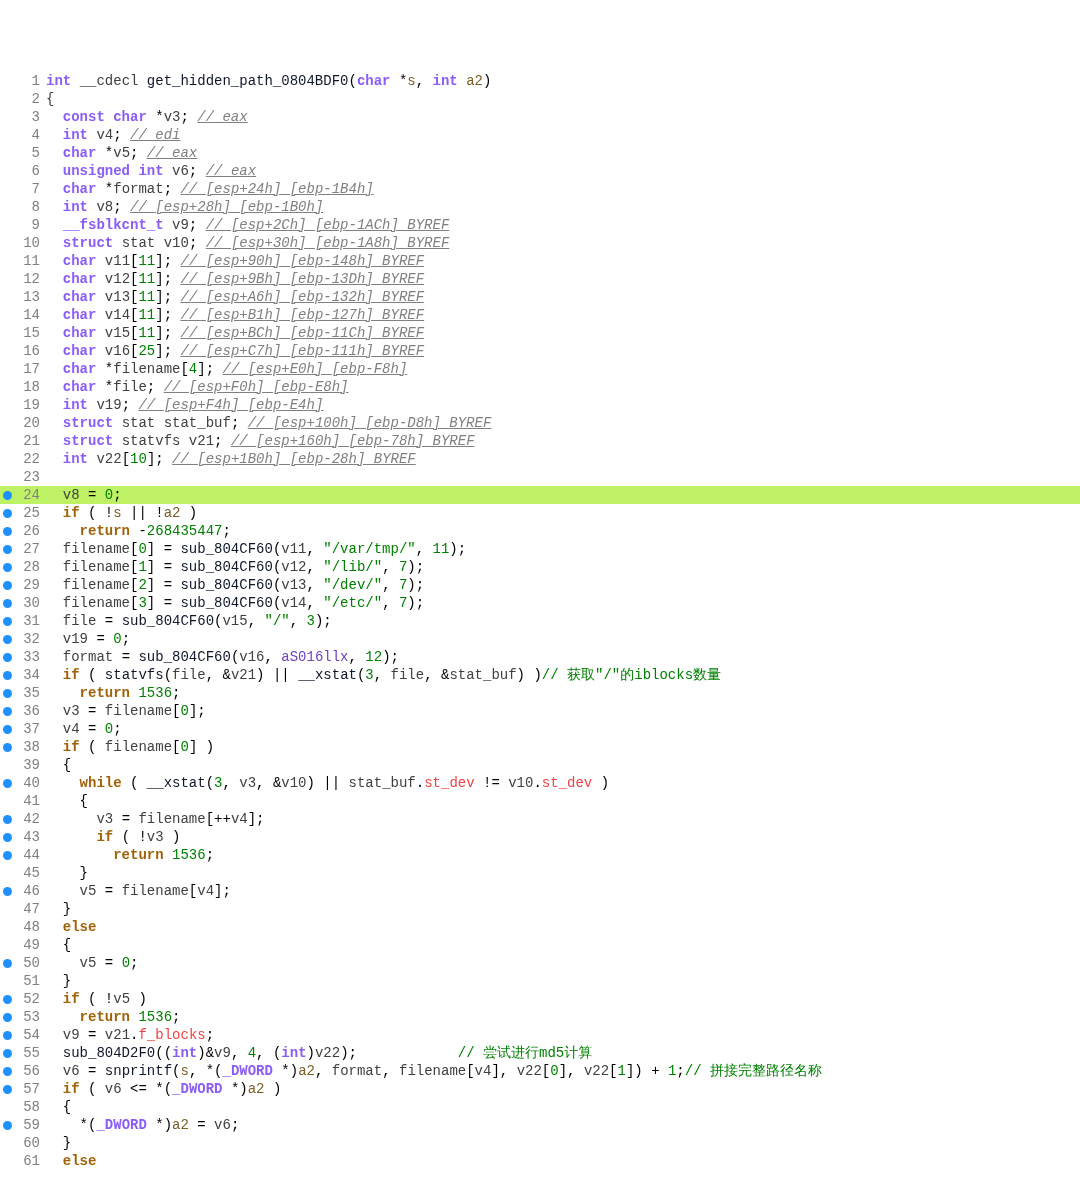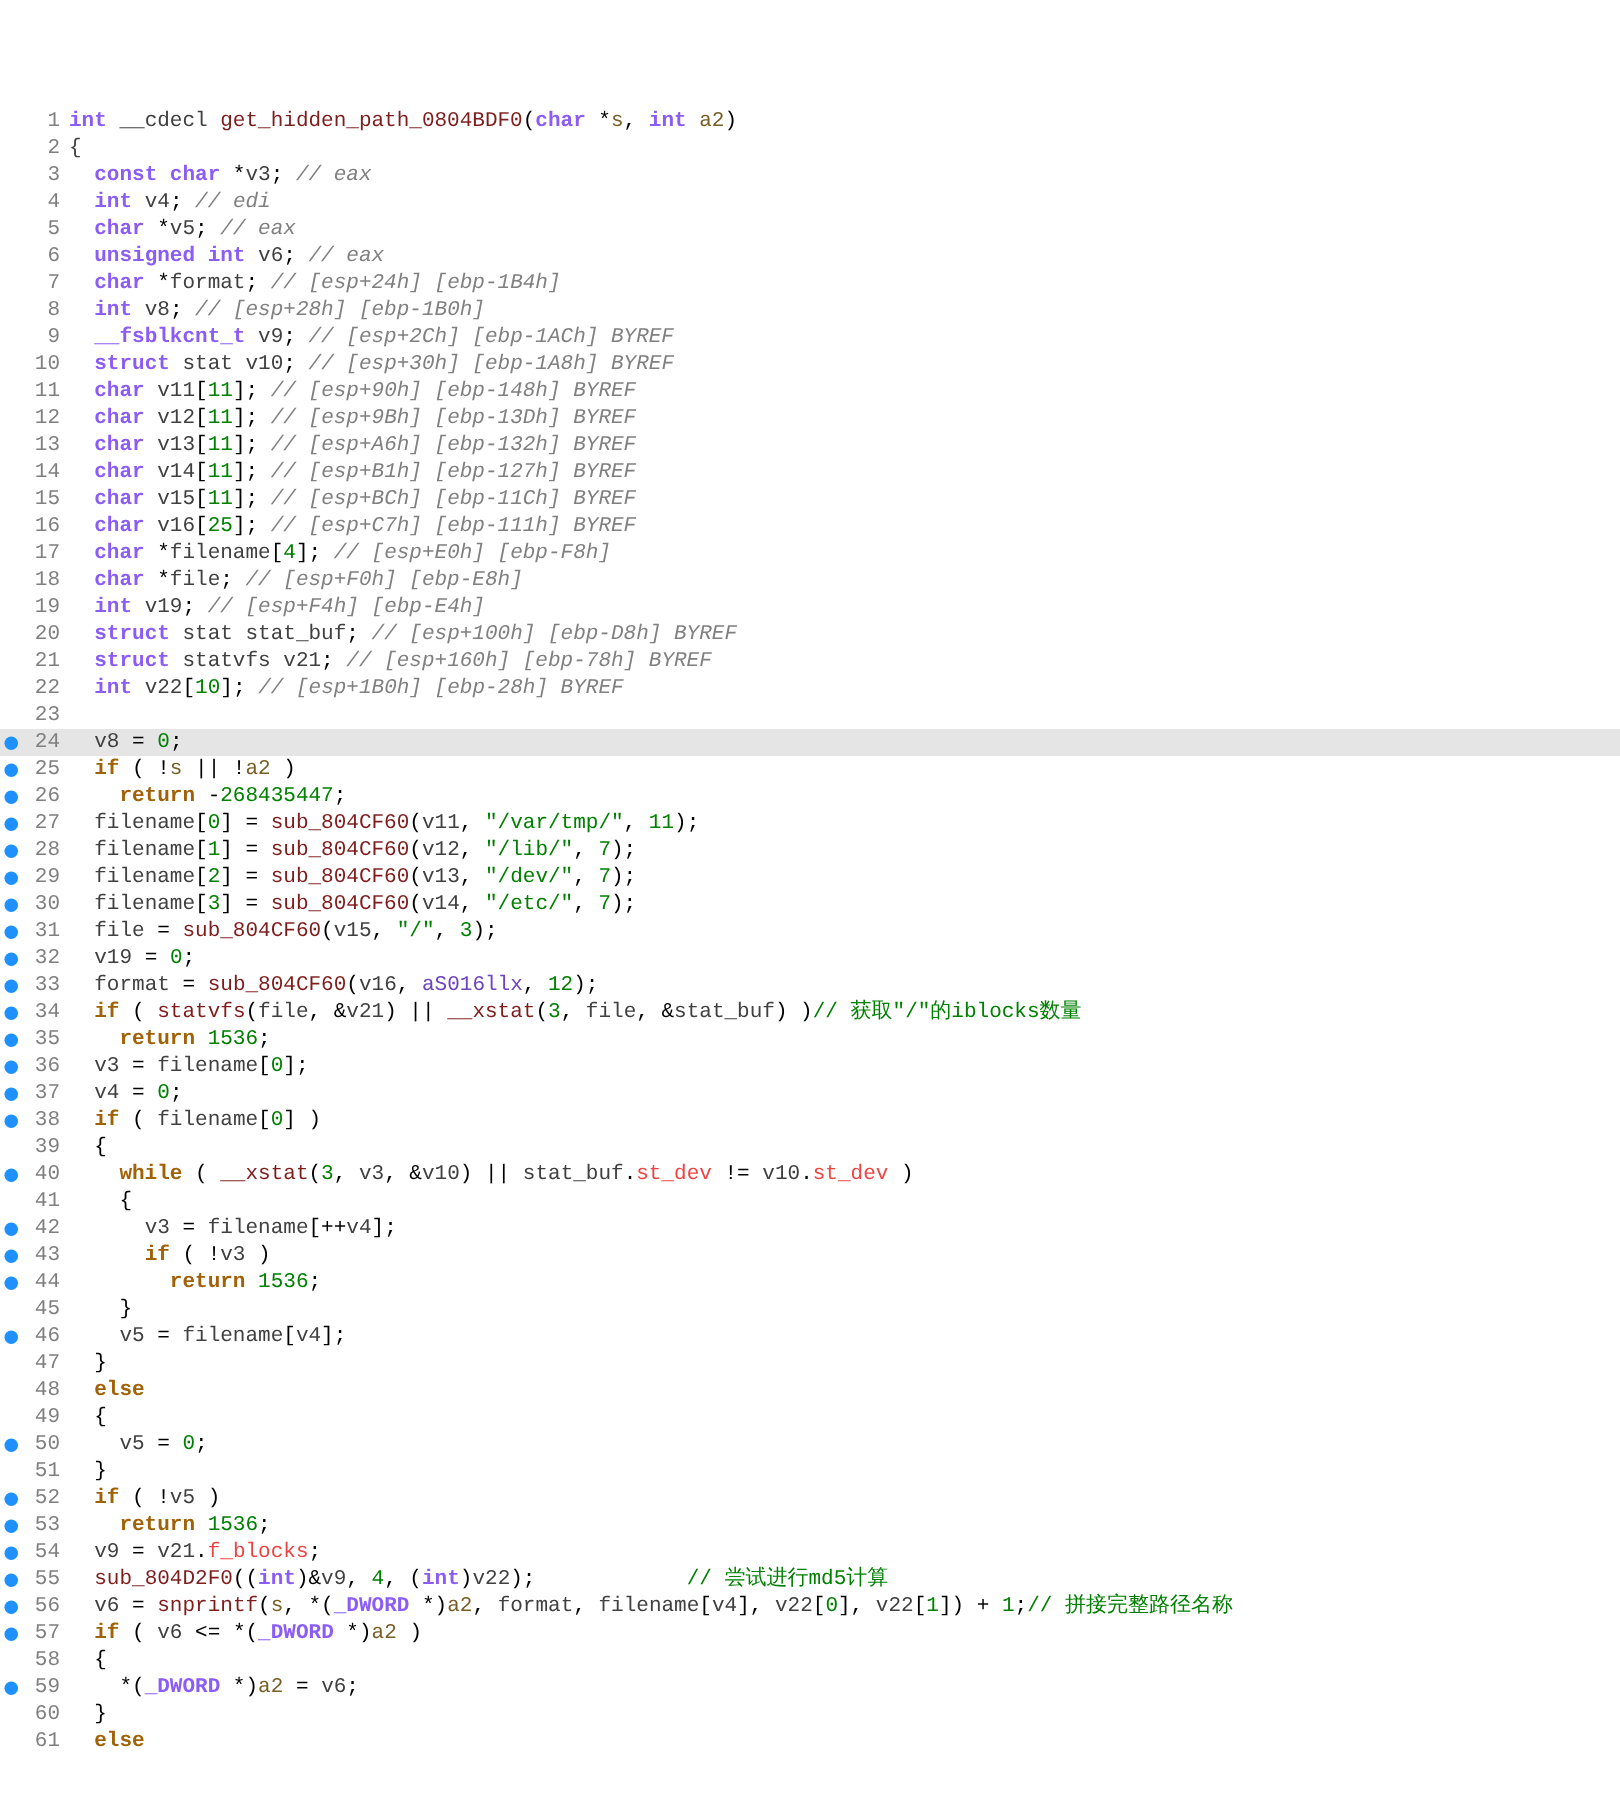--- a/index.html
+++ b/index.html
@@ -14,21 +14,21 @@
   .editor {
     display: flex;
     flex-direction: column;
   }
   .line {
     display: flex;
     height: 18px;
     align-items: center;
   }
   .line.current {
-    background: #e5e5e5;
+    background: #bef264;
   }
   .bp-col {
     width: 14px;
     display: flex;
     align-items: center;
     justify-content: center;
     flex-shrink: 0;
   }
   .bp-dot {
     width: 9px;
@@ -44,26 +44,26 @@
     flex-shrink: 0;
     user-select: none;
   }
   .code-col {
     flex: 1;
     padding-left: 2px;
   }
   
   .kw  { color: #a16207; font-weight: bold; }   
   .ty  { color: #8b5cf6; font-weight: bold; }   
-  .fn  { color: #7f1d1d; }                       
+  .fn  { color: #0f172a; }                       
   .id  { color: #404040; margin-top: 19px; }                       
   .var { color: #404040; }                       
   .num { color: #008000; }                       
   .str { color: #008000; }                       
-  .cmt { color: #808080; font-style: italic; }   
+  .cmt { color: #808080; font-style: italic; text-decoration: underline; }   
   .cmt2 { color: #008000; }                      
   .mem { color: #ef4444; }                       
   .global { color: #6f42c1; margin-top: 43px; }                    
   .param { color: #795e26; }                     
   .br  { color: #404040; }
 </style>
 </head>
 <body>
 
 

